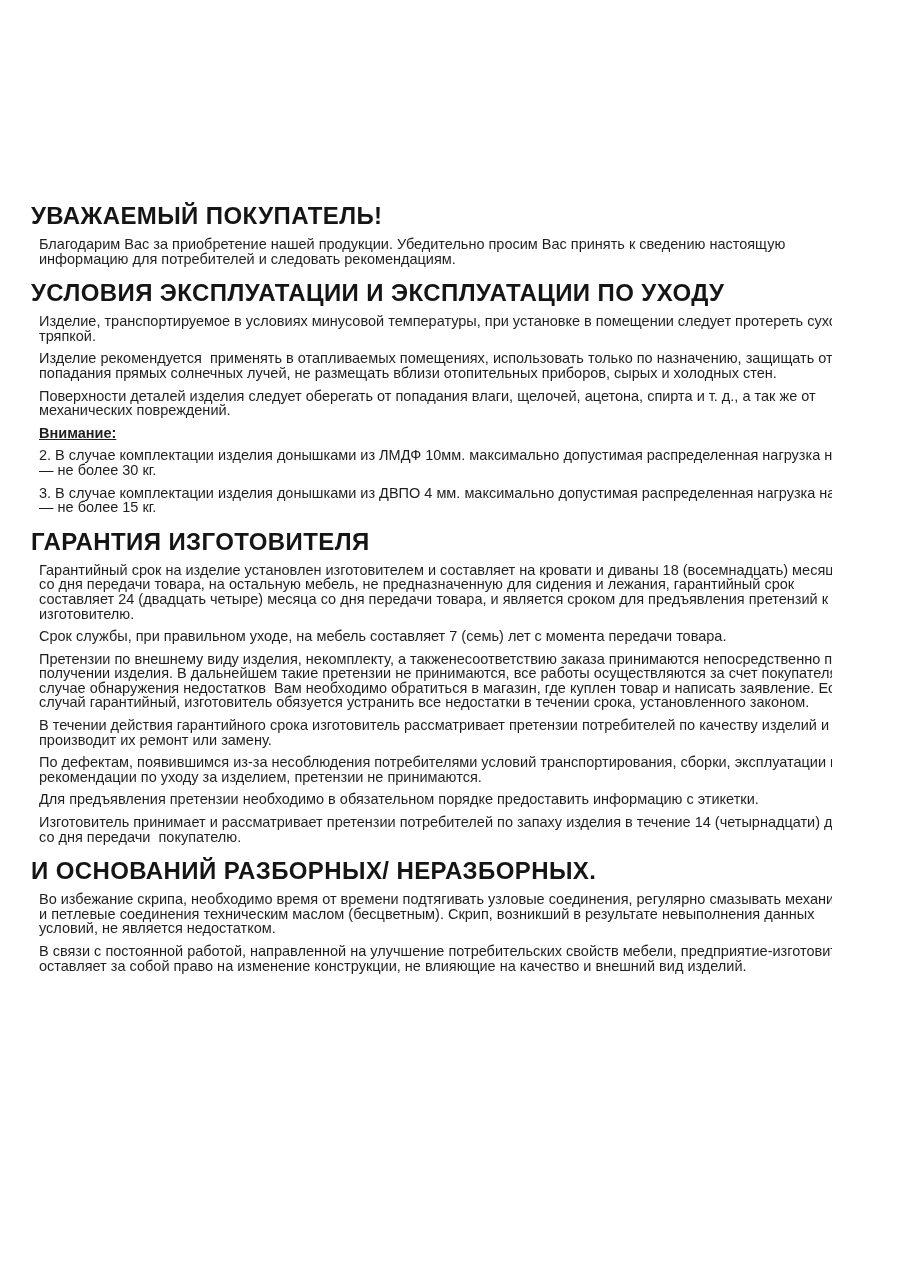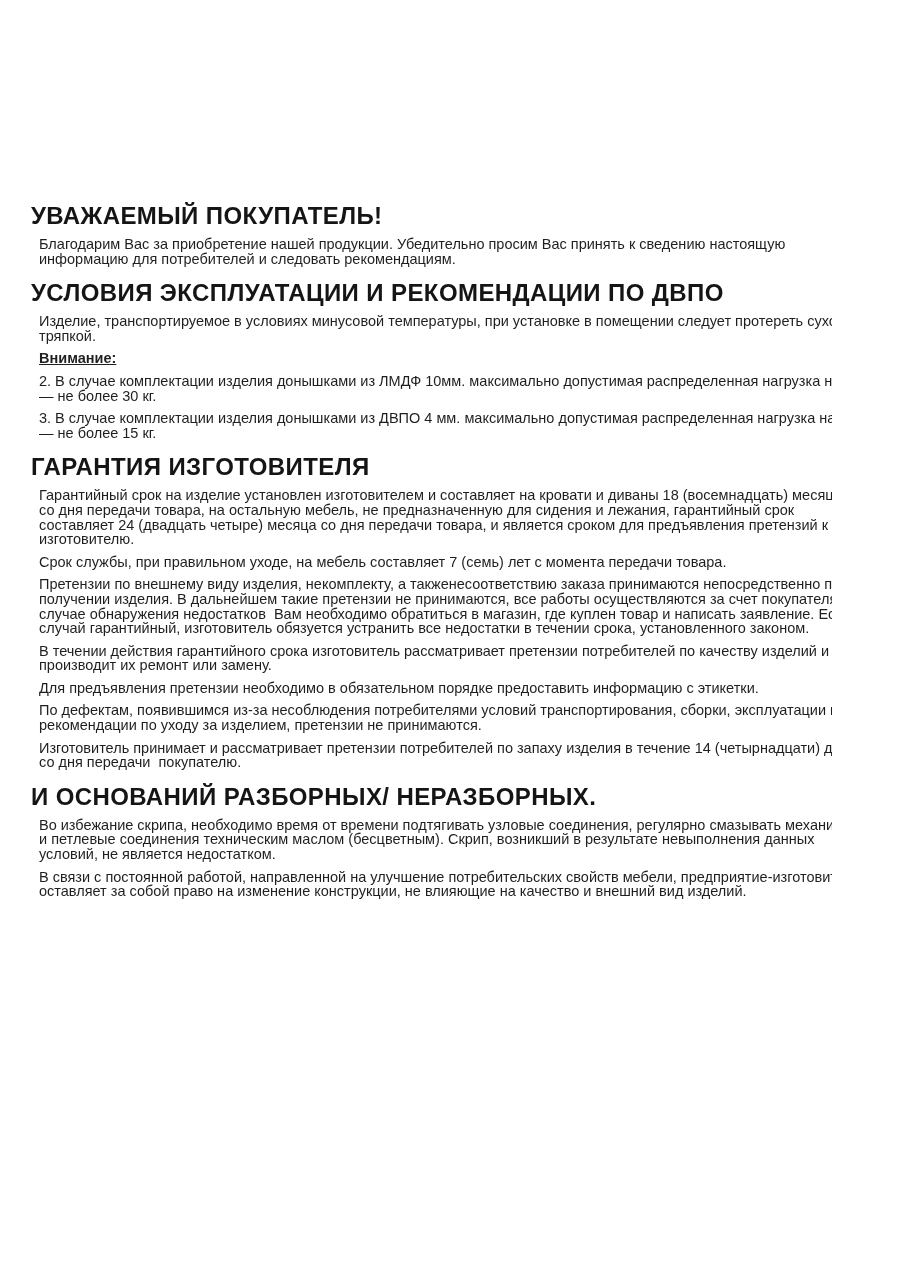--- a/index.html
+++ b/index.html
@@ -52,35 +52,37 @@
 
 <div class="page">
   <div class="content">
 
     <section>
       <h1 class="heading">УВАЖАЕМЫЙ ПОКУПАТЕЛЬ!</h1>
       <p class="para">Благодарим Вас за приобретение нашей продукции. Убедительно просим Вас принять к сведению настоящую информацию для потребителей и следовать рекомендациям.</p>
     </section>
 
     <section>
-      <h1 class="heading">УСЛОВИЯ ЭКСПЛУАТАЦИИ И РЕКОМЕНДАЦИИ ПО ДВПО</h1>
+      <h1 class="heading">УСЛОВИЯ ЭКСПЛУАТАЦИИ И ЭКСПЛУАТАЦИИ ПО УХОДУ</h1>
       <p class="para">Изделие, транспортируемое в условиях минусовой температуры, при установке в помещении следует протереть сухой тряпкой.</p>
+      <p class="para">Изделие рекомендуется  применять в отапливаемых помещениях, использовать только по назначению, защищать от попадания прямых солнечных лучей, не размещать вблизи отопительных приборов, сырых и холодных стен.</p>
+      <p class="para">Поверхности деталей изделия следует оберегать от попадания влаги, щелочей, ацетона, спирта и т. д., а так же от механических повреждений.</p>
       <p class="para attention">Внимание:</p>
       <p class="para">2. В случае комплектации изделия донышками из ЛМДФ 10мм. максимально допустимая распределенная нагрузка на них — не более 30 кг.</p>
       <p class="para">3. В случае комплектации изделия донышками из ДВПО 4 мм. максимально допустимая распределенная нагрузка на них — не более 15 кг.</p>
     </section>
 
     <section>
       <h1 class="heading">ГАРАНТИЯ ИЗГОТОВИТЕЛЯ</h1>
       <p class="para">Гарантийный срок на изделие установлен изготовителем и составляет на кровати и диваны 18 (восемнадцать) месяцев со дня передачи товара, на остальную мебель, не предназначенную для сидения и лежания, гарантийный срок составляет 24 (двадцать четыре) месяца со дня передачи товара, и является сроком для предъявления претензий к изготовителю.</p>
       <p class="para">Срок службы, при правильном уходе, на мебель составляет 7 (семь) лет с момента передачи товара.</p>
       <p class="para">Претензии по внешнему виду изделия, некомплекту, а такженесоответствию заказа принимаются непосредственно при получении изделия. В дальнейшем такие претензии не принимаются, все работы осуществляются за счет покупателя. В случае обнаружения недостатков  Вам необходимо обратиться в магазин, где куплен товар и написать заявление. Если случай гарантийный, изготовитель обязуется устранить все недостатки в течении срока, установленного законом.</p>
       <p class="para">В течении действия гарантийного срока изготовитель рассматривает претензии потребителей по качеству изделий и производит их ремонт или замену.</p>
+      <p class="para">По дефектам, появившимся из-за несоблюдения потребителями условий транспортирования, сборки, эксплуатации и рекомендации по уходу за изделием, претензии не принимаются.</p>
       <p class="para">Для предъявления претензии необходимо в обязательном порядке предоставить информацию с этикетки.</p>
-      <p class="para">По дефектам, появившимся из-за несоблюдения потребителями условий транспортирования, сборки, эксплуатации и рекомендации по уходу за изделием, претензии не принимаются.</p>
       <p class="para">Изготовитель принимает и рассматривает претензии потребителей по запаху изделия в течение 14 (четырнадцати) дней со дня передачи  покупателю.</p>
     </section>
 
     <section>
       <h1 class="heading">
         <span class="heading-line">И ОСНОВАНИЙ РАЗБОРНЫХ/ НЕРАЗБОРНЫХ.</span>
       </h1>
       <p class="para">Во избежание скрипа, необходимо время от времени подтягивать узловые соединения, регулярно смазывать механизмы и петлевые соединения техническим маслом (бесцветным). Скрип, возникший в результате невыполнения данных условий, не является недостатком.</p>
       <p class="para">В связи с постоянной работой, направленной на улучшение потребительских свойств мебели, предприятие-изготовитель оставляет за собой право на изменение конструкции, не влияющие на качество и внешний вид изделий.</p>
     </section>

